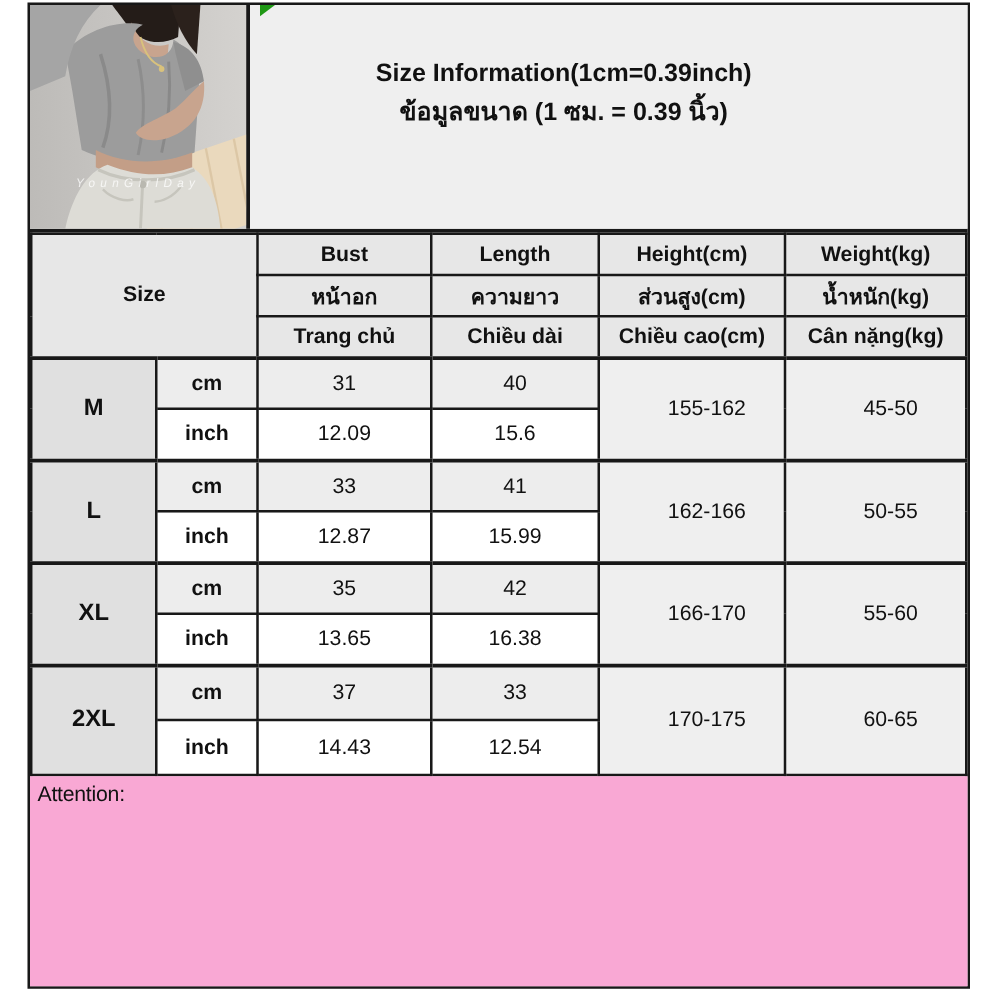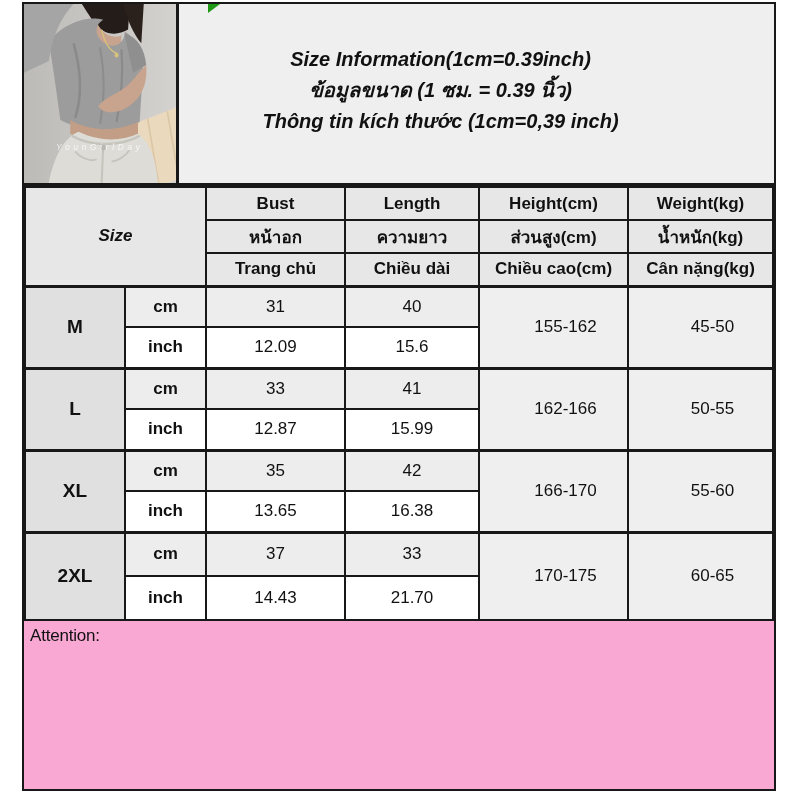--- a/index.html
+++ b/index.html
@@ -6,40 +6,40 @@
   html,body { width:800px; height:800px; background:#ffffff; overflow:hidden;
               font-family:"Liberation Sans", sans-serif; color:#111; }
 
   .sheet { position:absolute; left:22px; top:2px; width:754px; height:789px;
            border:2px solid #181818; background:#ededed;
            display:flex; flex-direction:column; }
 
   
   .top-row { height:182px; display:flex; flex:0 0 auto;
              border-bottom:3px solid #181818; position:relative; }
-  .photo-box { width:155px; flex:0 0 auto; border-right:3px solid #181818;
+  .photo-box { width:176px; flex:0 0 auto; border-right:3px solid #181818;
                background:#c9c7c3; position:relative; overflow:hidden;font-style:italic; }
   .photo-box svg { display:block; width:100%; height:100%; }
   .corner-flag { position:absolute; left:184px; top:0; width:0; height:0;
                  border-top:9px solid #1f9815; border-right:12px solid transparent; z-index:3; }
   .title-box { flex:1; display:flex; flex-direction:column; justify-content:flex-start;
                align-items:center; padding-top:40px; padding-right:72px; background:#efefef; }
-  .title-line { font-size:20px; font-weight:bold; line-height:31px; white-space:nowrap;font-style:italic; }
+  .title-line { font-size:20px; font-weight:bold; line-height:31px; white-space:nowrap; }
 
   
   table.size-table { width:100%; border-collapse:collapse; table-layout:fixed; flex:0 0 auto; }
   .size-table td, .size-table th { border:2px solid #181818; text-align:center;
                vertical-align:middle; font-size:17px; overflow:hidden; }
   .size-table th { background:#e7e7e7; font-weight:bold; }
   tr.hdr { height:33px; }
   tr.sub { height:41px; }
   tr.sub-last { height:44px; }
   tr.group-start td { border-top:3px solid #181818; }
   tr.vn-hdr th { border-bottom:3px solid #181818; }
-  .size-big { font-size:30px; font-weight:bold; background:#e7e7e7;font-style:italic; }
+  .size-big { font-size:30px; font-weight:bold; background:#e7e7e7; }
   td.size-label { background:#e0e0e0; font-weight:bold; font-size:19px; }
   td.unit { font-weight:bold; }
   td.cm-cell { background:#ededed; }
   td.inch-cell { background:#ffffff; }
   td.range-cell { background:#efefef;padding-left:24px; }
   td.val { font-weight:normal; }
 
   
   .attention { flex:1; background:#f9a8d4; padding:3px 8px 0 6px;
                font-size:17px; line-height:23px; letter-spacing:-0.2px; }
@@ -98,21 +98,20 @@
         <path d="M128 148 C122 156 112 160 106 160" stroke="#c6c5bd" stroke-width="2" fill="none"></path>
         <circle cx="96" cy="146" r="3" fill="#b9b8b0"></circle>
 
         <text x="92" y="148" text-anchor="middle" font-size="10" letter-spacing="4.5" fill="#ffffff" opacity="0.75">YounGirlDay</text>
       </svg>
     </div>
     <div class="corner-flag"></div>
     <div class="title-box">
       <div class="title-line">Size Information(1cm=0.39inch)</div>
       <div class="title-line">ข้อมูลขนาด (1 ซม. = 0.39 นิ้ว)</div>
-      <div class="title-line">Thông tin kích thước (1cm=0,39 inch)</div>
     </div>
   </div>
 
   <table class="size-table">
     <colgroup>
       <col style="width:100px">
         <col style="width:81px">
         <col style="width:139px">
       <col style="width:134px">
         <col style="width:149px">
@@ -185,21 +184,21 @@
         <td class="size-label" rowspan="2">2XL</td>
         <td class="unit cm-cell">cm</td>
         <td class="val cm-cell">37</td>
         <td class="val cm-cell">33</td>
         <td class="val range-cell" rowspan="2">170-175</td>
         <td class="val range-cell" rowspan="2">60-65</td>
       </tr>
       <tr class="sub-last">
         <td class="unit inch-cell">inch</td>
         <td class="val inch-cell">14.43</td>
-        <td class="val inch-cell">21.70</td>
+        <td class="val inch-cell">12.54</td>
       </tr>
     </tbody>
   </table>
 
   <div class="attention">
     <div>Attention:</div>
   </div>
 
 </div>
 

